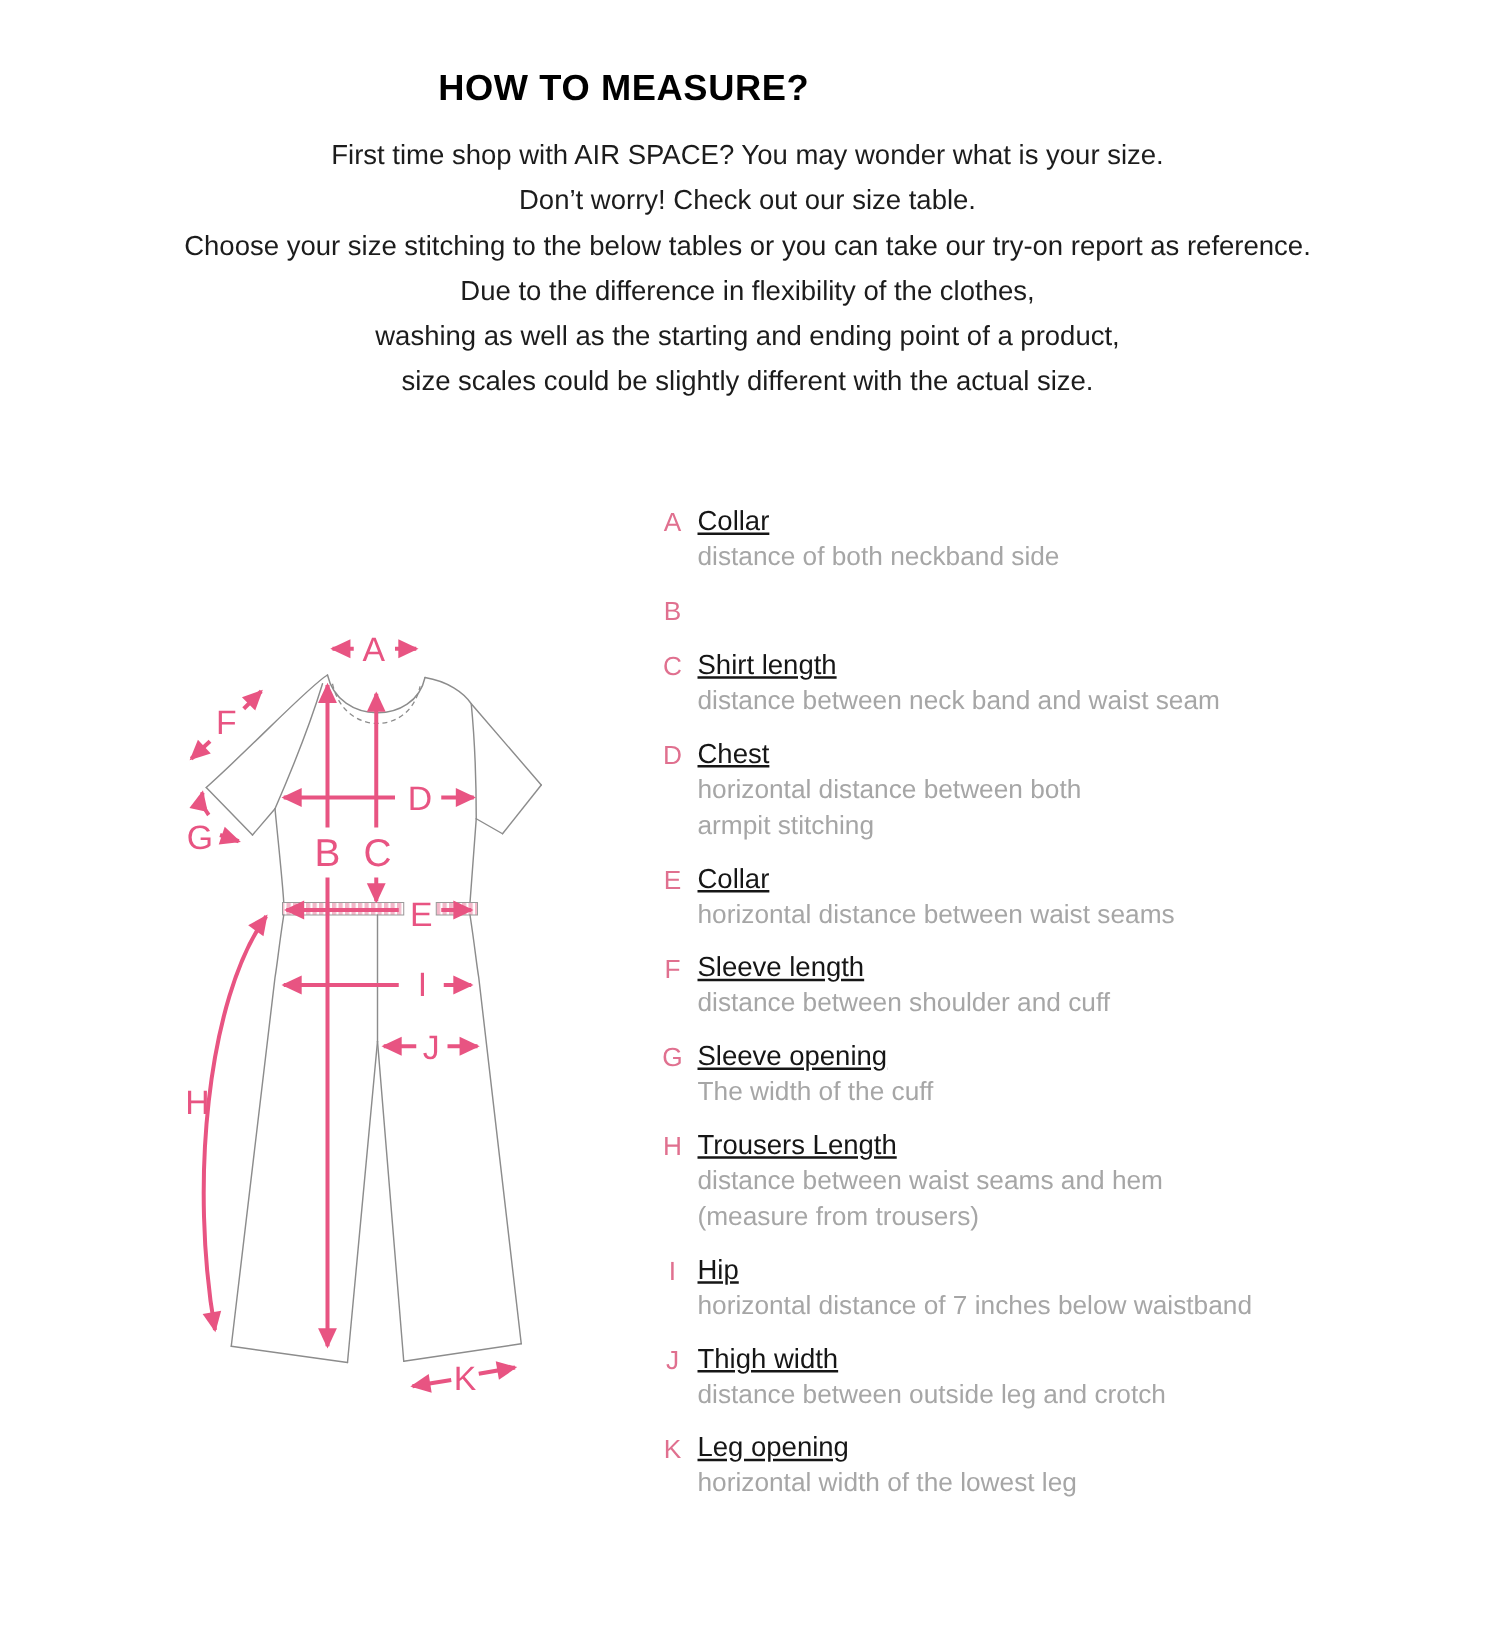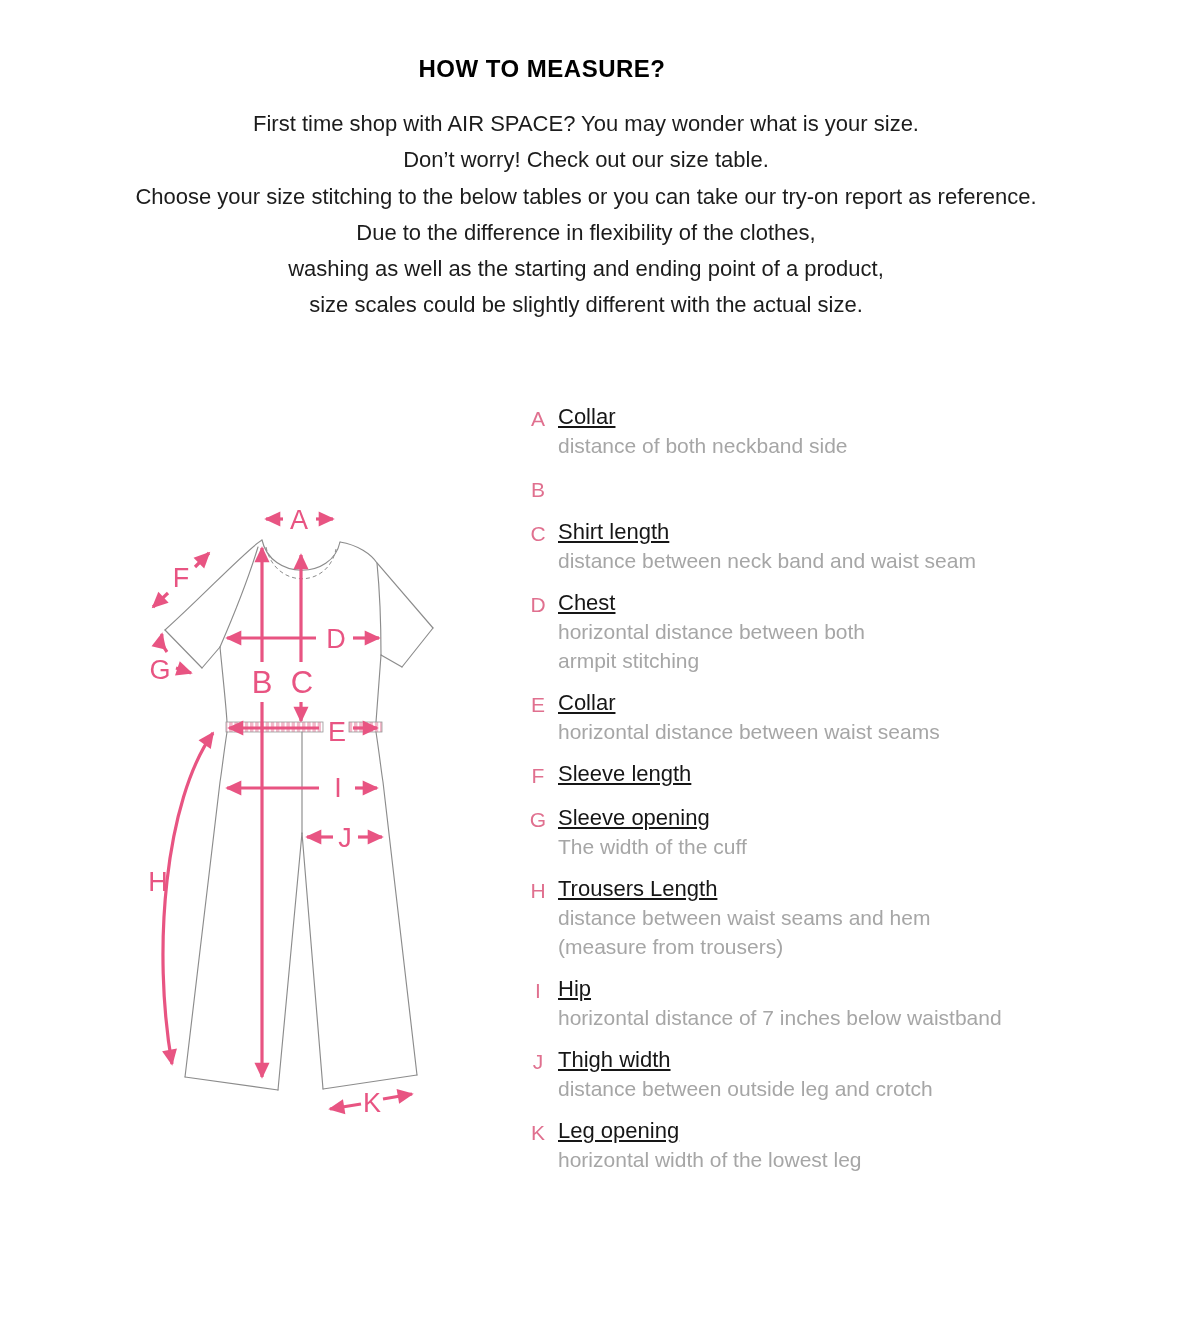--- a/index.html
+++ b/index.html
@@ -6,24 +6,24 @@
   body{
     width:1200px;height:1320px;background:#fff;
     font-family:"Liberation Sans",sans-serif;
     position:relative;overflow:hidden;
     --pink:#e85482;--band-pink:#f3b7c9;--legend-pink:#e0708f;
     --outline:#8c8c8c;--term:#161616;--desc:#a6a6a6;--intro:#1c1c1c;
   }
   .page{position:absolute;inset:0;}
   #title{
     position:absolute;top:55px;left:0;width:998px;margin:0;
-    text-align:center;font-size:24px;font-weight:bold;color:#000;letter-spacing:.5px;padding-left:43px;
+    text-align:center;font-size:29px;font-weight:bold;color:#000;letter-spacing:.5px;
   }
   .intro{
-    position:absolute;top:106px;left:4px;width:1164px;
+    position:absolute;top:106px;left:16px;width:1164px;
     text-align:center;color:var(--intro);font-size:22px;line-height:36.3px;
   }
   #diagram{position:absolute;left:120px;top:495px;}
   .legend{position:absolute;left:528px;top:402px;width:600px;}
   .legend-item{display:flex;margin-bottom:13px;}
   .legend-letter{
     flex:none;width:20px;text-align:center;color:var(--legend-pink);
     font-size:21px;line-height:29px;padding-top:2px;
   }
   .legend-text{margin-left:10px;}
@@ -158,20 +158,21 @@
         <div class="legend-letter">E</div>
         <div class="legend-text">
           <div class="legend-term">Collar</div>
           <div class="legend-desc">horizontal distance between waist seams</div>
         </div>
       </div>
       <div class="legend-item">
         <div class="legend-letter">F</div>
         <div class="legend-text">
           <div class="legend-term">Sleeve length</div>
+          <div class="legend-desc">distance between shoulder and cuff</div>
         </div>
       </div>
       <div class="legend-item">
         <div class="legend-letter">G</div>
         <div class="legend-text">
           <div class="legend-term">Sleeve opening</div>
           <div class="legend-desc">The width of the cuff</div>
         </div>
       </div>
       <div class="legend-item">

